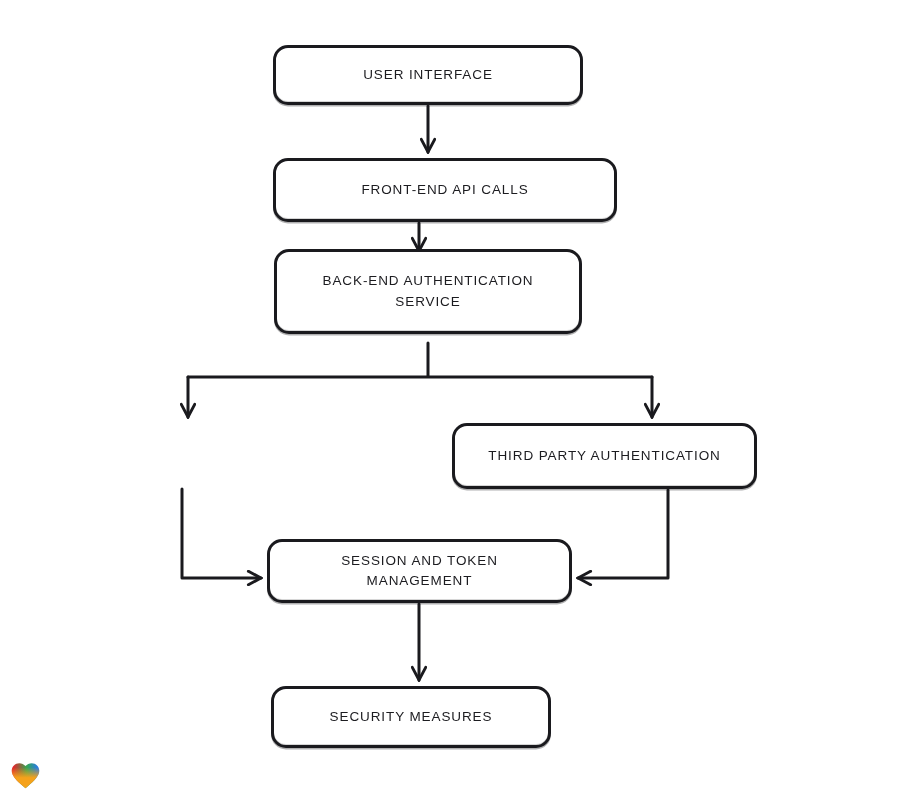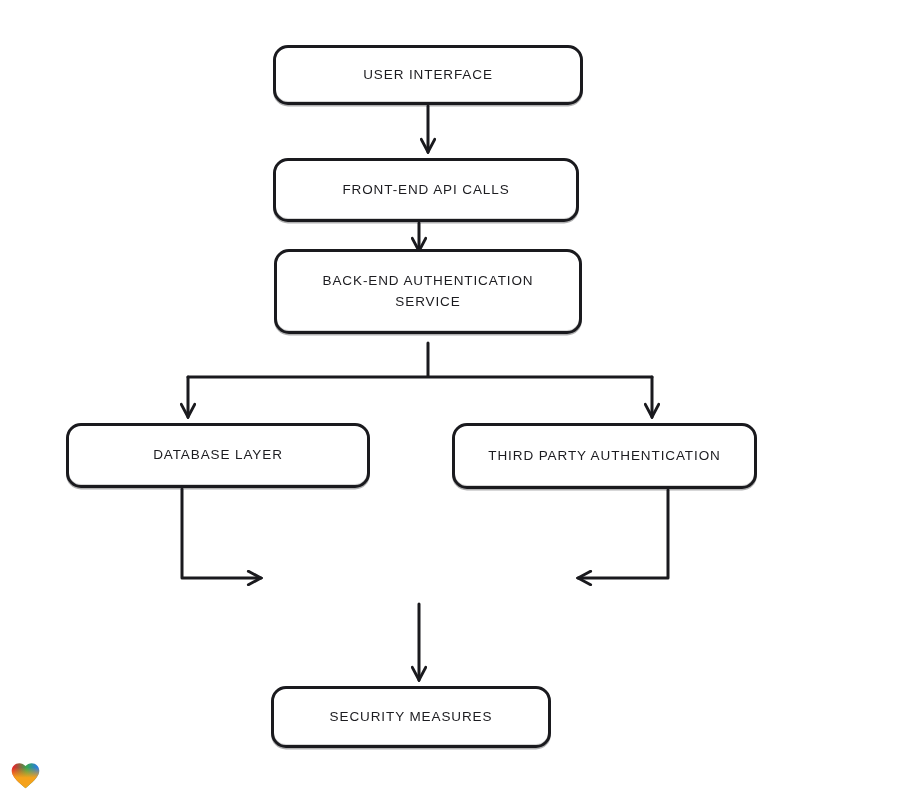--- a/index.html
+++ b/index.html
@@ -39,21 +39,21 @@
     font-size: 13.5px;
     font-weight: 500;
     letter-spacing: 0.9px;
     line-height: 1.5;
     box-sizing: border-box;
   }
   .node span { display: block; }
 
   
   #n-user-interface       { left: 273px; top:  45px; width: 310px; height: 60px; padding: 8px 30px; }
-  #n-front-end-api-calls  { left: 273px; top: 158px; width: 306px; height: 64px; padding: 12px 30px; }
+  #n-front-end-api-calls  { left: 273px; top: 158px; width: 344px; height: 64px; padding: 12px 30px; }
   #n-back-end-auth        { left: 274px; top: 249px; width: 308px; height: 85px; padding: 0 38px; }
   #n-database-layer       { left:  66px; top: 423px; width: 304px; height: 65px; padding: 0 30px; }
   #n-third-party-auth     { left: 452px; top: 423px; width: 305px; height: 66px; padding: 0 22px; text-align: right; }
   #n-session-token        { left: 267px; top: 539px; width: 305px; height: 64px; padding: 0 46px; }
   #n-security-measures    { left: 271px; top: 686px; width: 280px; height: 62px; padding: 0 30px; }
 
   .logo {
     position: absolute;
     left: 9px;
     top: 759px;
@@ -89,28 +89,28 @@
   </div>
 
   <div class="node" id="n-front-end-api-calls">
     <span>FRONT-END API CALLS</span>
   </div>
 
   <div class="node" id="n-back-end-auth">
     <span>BACK-END AUTHENTICATION SERVICE</span>
   </div>
 
-  <div class="node" id="n-database-layer">
-    <span>DATABASE LAYER</span>
-  </div>
 
   <div class="node" id="n-third-party-auth">
     <span>THIRD PARTY AUTHENTICATION</span>
   </div>
 
+  <div class="node" id="n-session-token">
+    <span>SESSION AND TOKEN MANAGEMENT</span>
+  </div>
 
   <div class="node" id="n-security-measures">
     <span>SECURITY MEASURES</span>
   </div>
 
   <div class="logo">
     <svg width="33" height="33" viewBox="0 0 24 24">
       <defs>
         <linearGradient id="heartH" x1="0" y1="0" x2="1" y2="0">
           <stop offset="0.05" stop-color="#e3242b"></stop>

